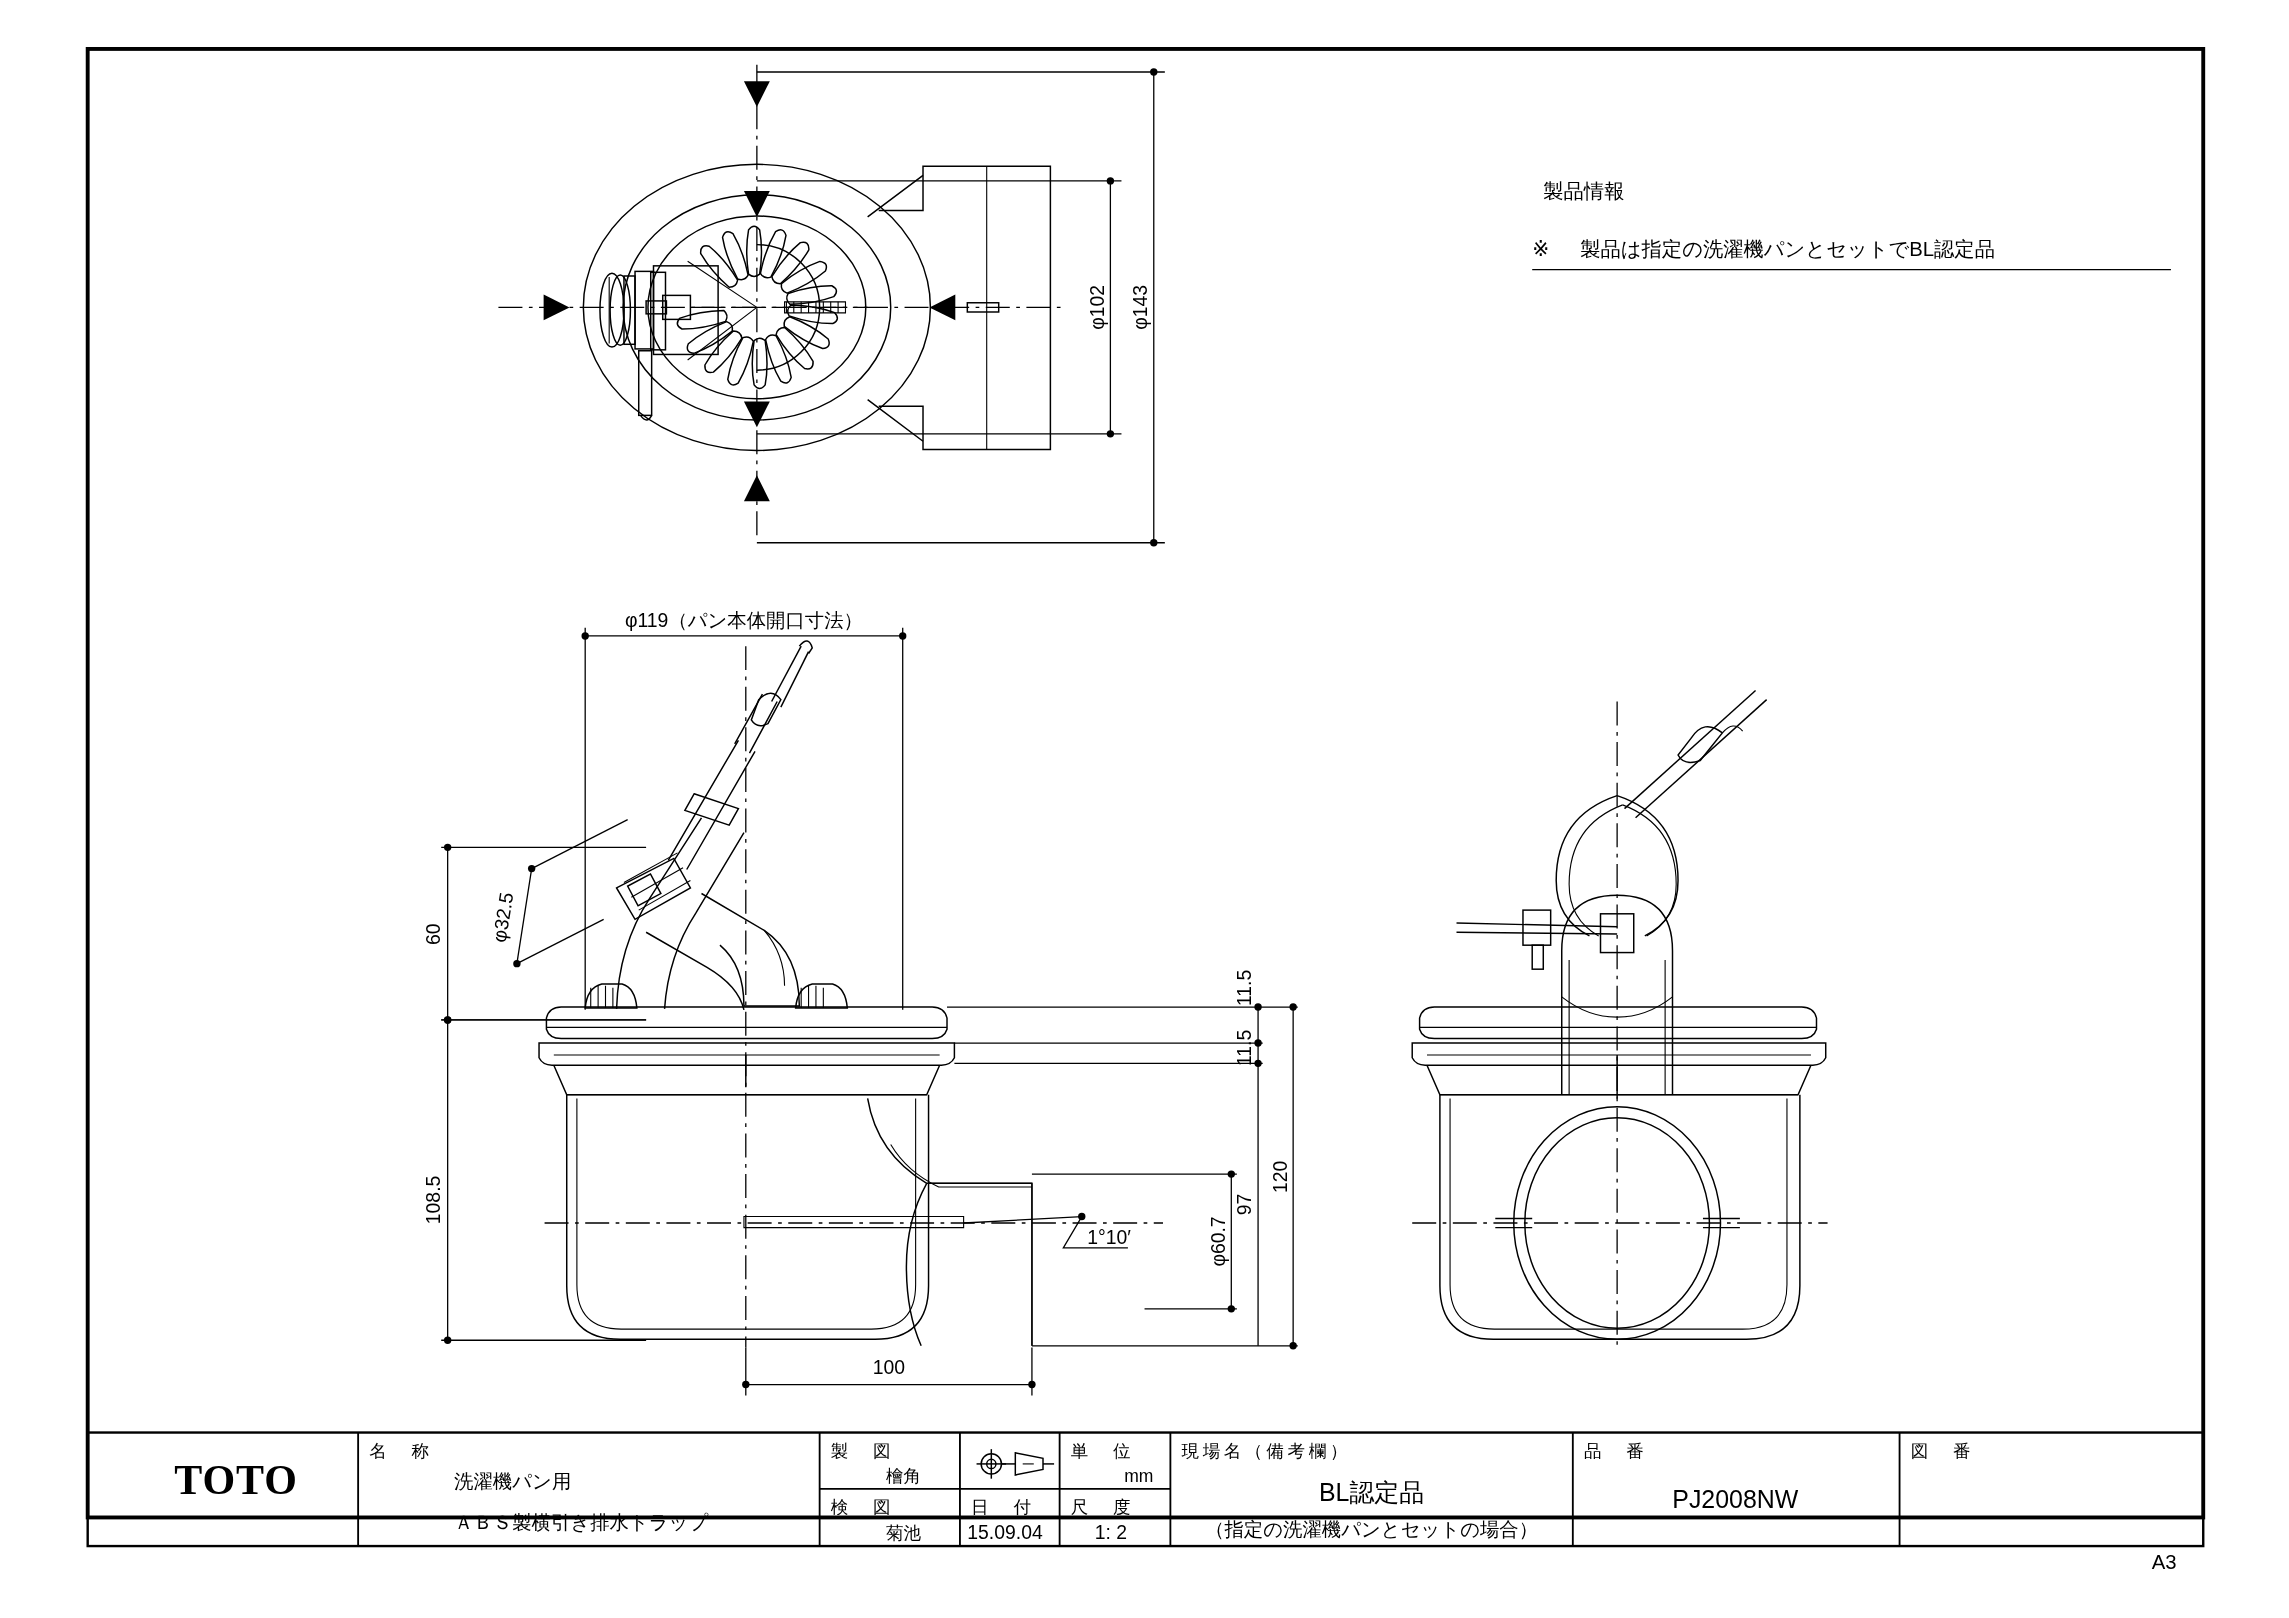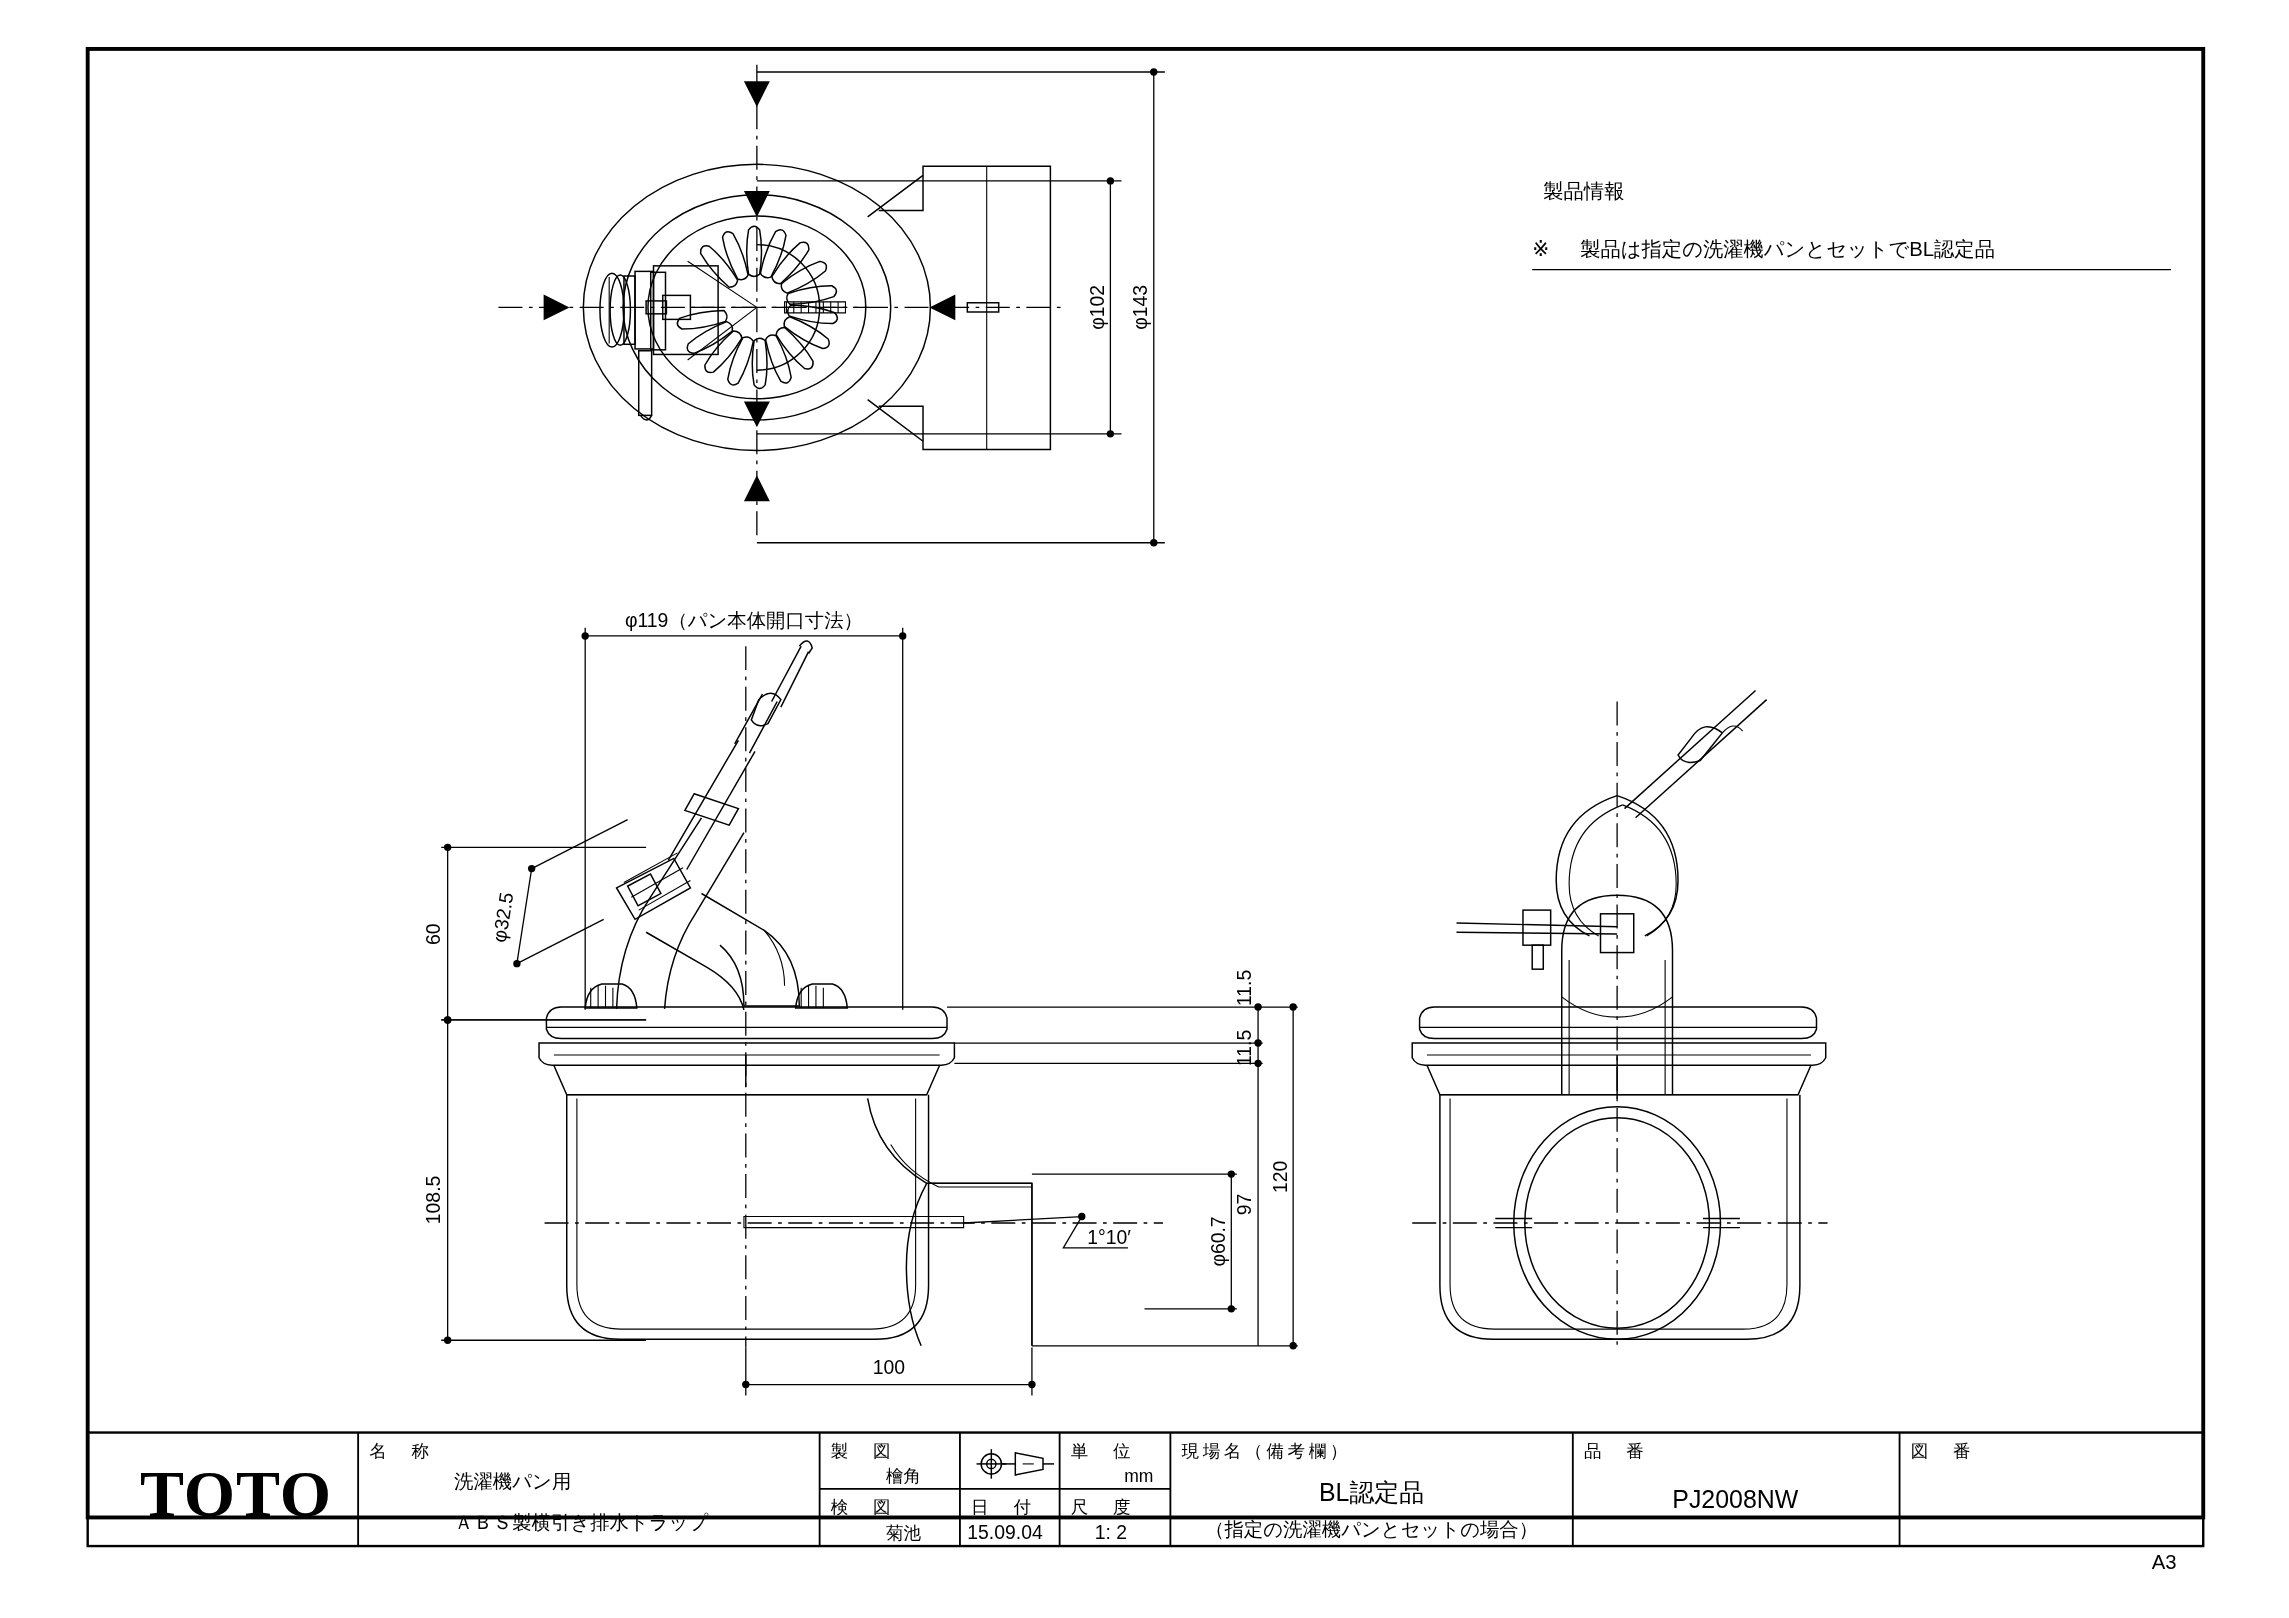--- a/index.html
+++ b/index.html
@@ -13,21 +13,21 @@
   .vec{position:absolute;left:0;top:0;width:2290px;height:1619px;}
   text{font-family:"Liberation Sans","DejaVu Sans",sans-serif;fill:#000;}
   .dimtxt{font-size:21px;}
   .note-h{font-size:22px;}
   .note-b{font-size:22px;}
   .tb-h{font-size:19px;letter-spacing:4px;}
   .tb-v{font-size:21px;}
   .tb-v-sm{font-size:19px;}
   .tb-big{font-size:27px;}
   .a3{font-size:22px;}
-  .logo{font-family:"Liberation Serif","DejaVu Serif",serif;font-weight:bold;font-size:66px;letter-spacing:0.9px;}
+  .logo{font-family:"Liberation Serif","DejaVu Serif",serif;font-weight:bold;font-size:42px;letter-spacing:0.9px;}
   
   .thin{fill:none;stroke:#000;stroke-width:1.6;}
   .thin2{fill:none;stroke:#000;stroke-width:2.0;}
   .hair{fill:none;stroke:#000;stroke-width:1.2;}
   .med{fill:none;stroke:#000;stroke-width:2.6;}
   .thick{fill:none;stroke:#000;stroke-width:4.2;}
   .center{fill:none;stroke:#000;stroke-width:1.4;stroke-dasharray:26 7 4 7;}
   .dim{fill:none;stroke:#000;stroke-width:1.4;}
   .solidfill{fill:#000;stroke:none;}
 </style>

